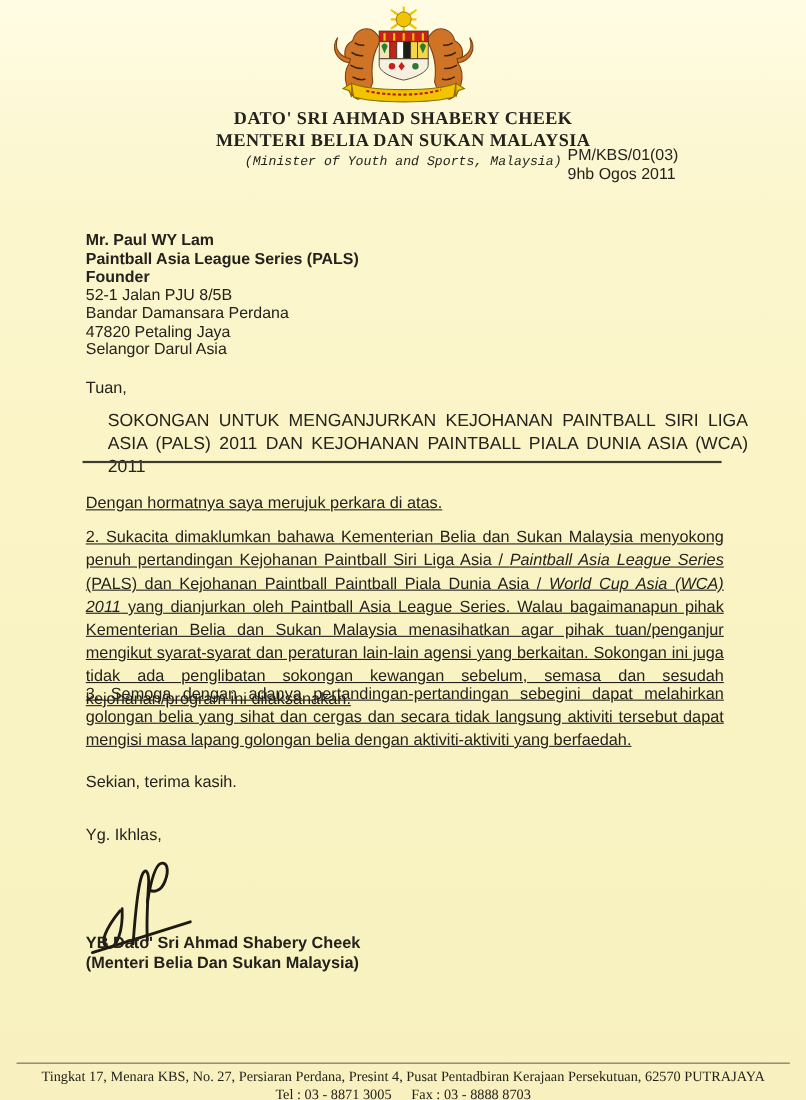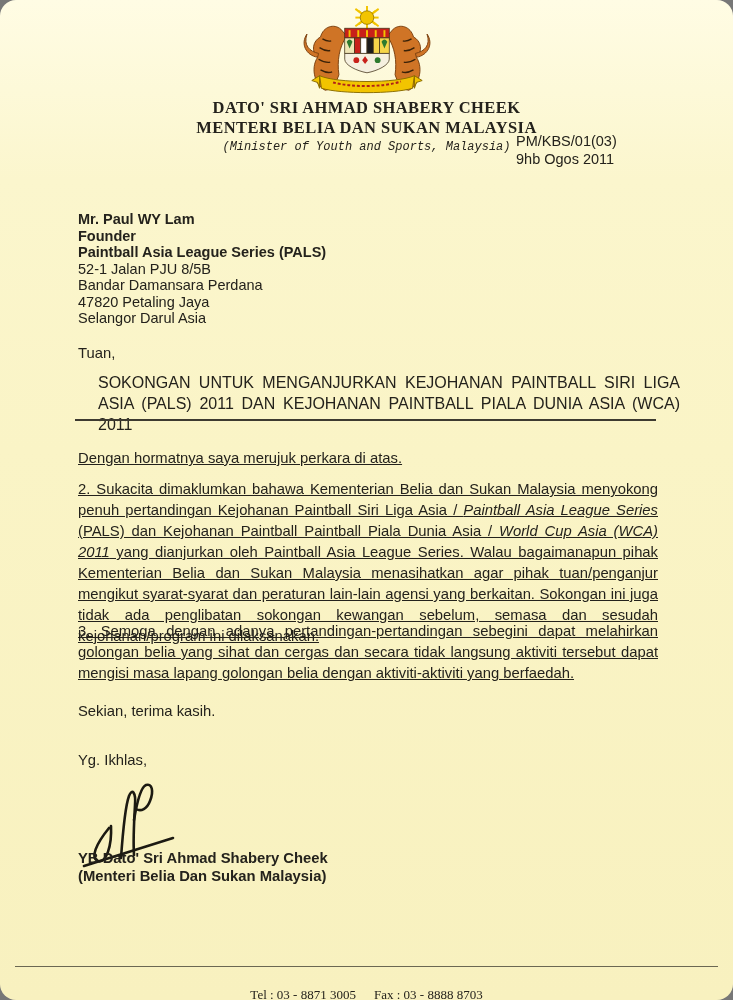--- a/index.html
+++ b/index.html
@@ -5,21 +5,20 @@
   :root{
     --paper:#faf4c6; --ink:#24221c;
     --crest-red:#c8201a; --crest-yellow:#f2c400; --tiger-orange:#cf7426;
   }
   html,body{margin:0;padding:0;}
   body{background:#777;font-family:"Liberation Sans",sans-serif;}
   .page{
     position:relative;width:733px;height:1000px;margin:0 auto;overflow:hidden;
     background:linear-gradient(180deg,#fffce4 0%,#fbf6cd 18%,var(--paper) 45%,#f8f1bf 100%);
     color:var(--ink);
-    border-radius:16px;
   }
   
   .crest{position:absolute;left:50%;top:5px;transform:translateX(-50%);width:158px;height:92px;}
   .lh-name{position:absolute;left:0;top:98px;width:100%;text-align:center;
     font-family:"Liberation Serif",serif;font-weight:bold;font-size:16.5px;letter-spacing:.4px;}
   .lh-title{position:absolute;left:0;top:118px;width:100%;text-align:center;
     font-family:"Liberation Serif",serif;font-weight:bold;font-size:16.5px;letter-spacing:.4px;}
   .lh-sub{position:absolute;left:0;top:140px;width:100%;text-align:center;
     font-family:Liberation Mono, monospace;font-style:italic;font-size:12px;}
   .ref{position:absolute;left:516px;top:133px;font-size:14.5px;line-height:17.5px;}
@@ -128,22 +127,22 @@
   <div class="lh-title">MENTERI BELIA DAN SUKAN MALAYSIA</div>
   <div class="lh-sub">(Minister of Youth and Sports, Malaysia)</div>
 
   <div class="ref">
     <div>PM/KBS/01(03)</div>
     <div>9hb Ogos 2011</div>
   </div>
 
   <div class="recipient">
     <div class="b">Mr. Paul WY Lam</div>
+    <div class="b">Paintball Asia League Series (PALS)</div>
     <div class="b">Founder</div>
-    <div class="b">Paintball Asia League Series (PALS)</div>
     <div>52-1 Jalan PJU 8/5B</div>
     <div>Bandar Damansara Perdana</div>
     <div>47820 Petaling Jaya</div>
     <div>Selangor Darul Asia</div>
   </div>
 
   <div class="salutation">Tuan,</div>
 
   <div class="subject">SOKONGAN UNTUK MENGANJURKAN KEJOHANAN PAINTBALL SIRI LIGA ASIA (PALS) 2011 DAN KEJOHANAN PAINTBALL PIALA DUNIA ASIA (WCA) 2011</div>
   <div class="subject-rule"></div>
@@ -163,17 +162,18 @@
         <path d="M58,42 C61,24 65,9 70,7 C76,5 78,13 74,23 C71,31 65,34 60,31"></path>
         <path d="M8,88 L97,60"></path>
       </g>
     </svg>
   </div>
 
   <div class="sig-name">YB Dato' Sri Ahmad Shabery Cheek</div>
   <div class="sig-title">(Menteri Belia Dan Sukan Malaysia)</div>
 
   <div class="footer-rule"></div>
+  <div class="footer-address">Tingkat 17, Menara KBS, No. 27, Persiaran Perdana, Presint 4, Pusat Pentadbiran Kerajaan Persekutuan, 62570 PUTRAJAYA</div>
   <div class="footer-contact">
     <span>Tel : 03 - 8871 3005</span><span>Fax : 03 - 8888 8703</span>
   </div>
 
 </div>
 
 </body></html>

